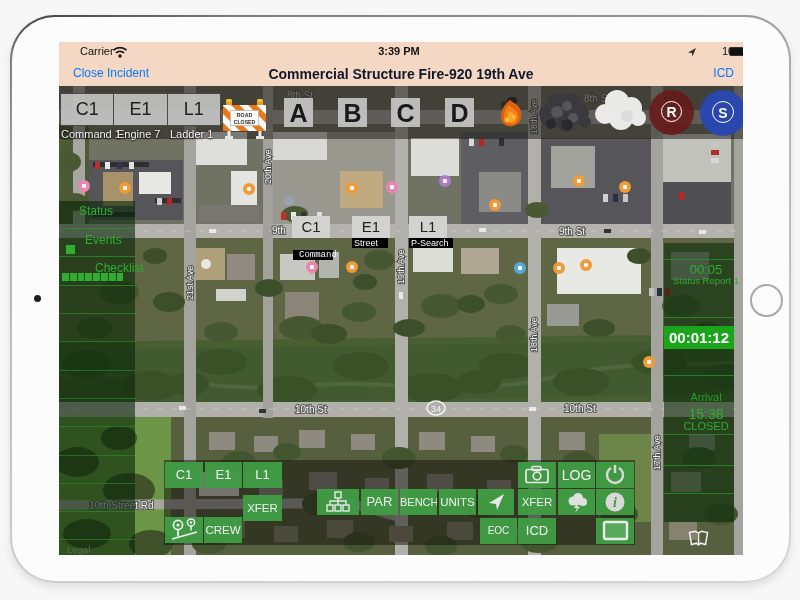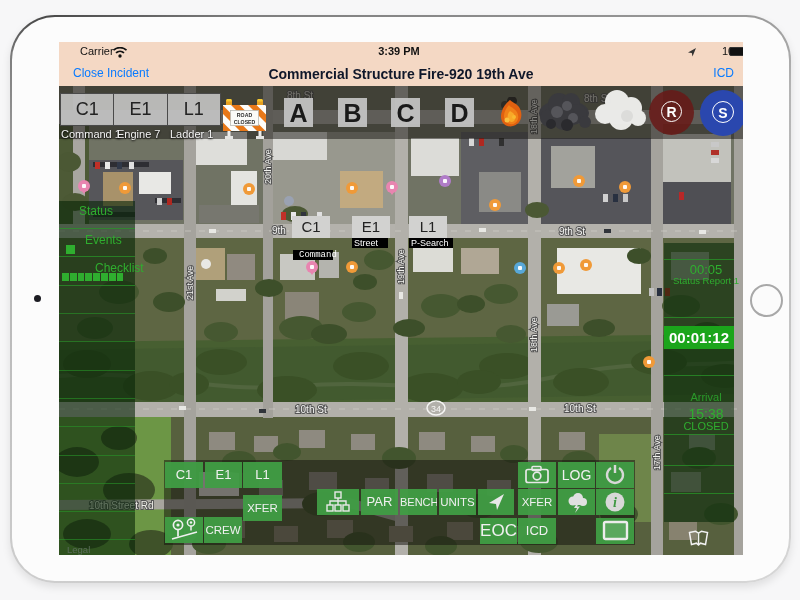--- a/index.html
+++ b/index.html
@@ -638,21 +638,21 @@
     </svg>
   </div>
 
   <div class="gbtn" style="left:537px;top:447px;width:38px;height:26px;">
     <svg width="22" height="22" viewBox="0 0 22 22" style="margin-top:2px;">
       <circle cx="11" cy="11" r="9.5" fill="#d8d8d8"></circle>
       <text x="11" y="16" text-anchor="middle" font-size="14" font-weight="bold" font-style="italic" fill="#3e9842" font-family="Liberation Serif, serif">i</text>
     </svg>
   </div>
 
-  <div class="gbtn" style="left:421px;top:476px;width:37px;height:26px;line-height:26px;font-size:17px;">EOC</div>
+  <div class="gbtn" style="left:421px;top:476px;width:37px;height:26px;line-height:26px;font-size:10px;">EOC</div>
 
   <div class="gbtn" style="left:459px;top:476px;width:38px;height:26px;line-height:26px;font-size:13px;">ICD</div>
 
   <div class="gbtn" style="left:537px;top:476px;width:38px;height:26px;">
     <svg width="27" height="21" viewBox="0 0 27 21" style="margin-top:2px;">
       <rect x="2" y="2" width="23" height="17" rx="1.5" fill="#5aa85e" stroke="#ececec" stroke-width="2.4"></rect>
     </svg>
   </div>
 
   <svg class="abs" style="left:629px;top:488px;" width="21" height="17" viewBox="0 0 21 17">

